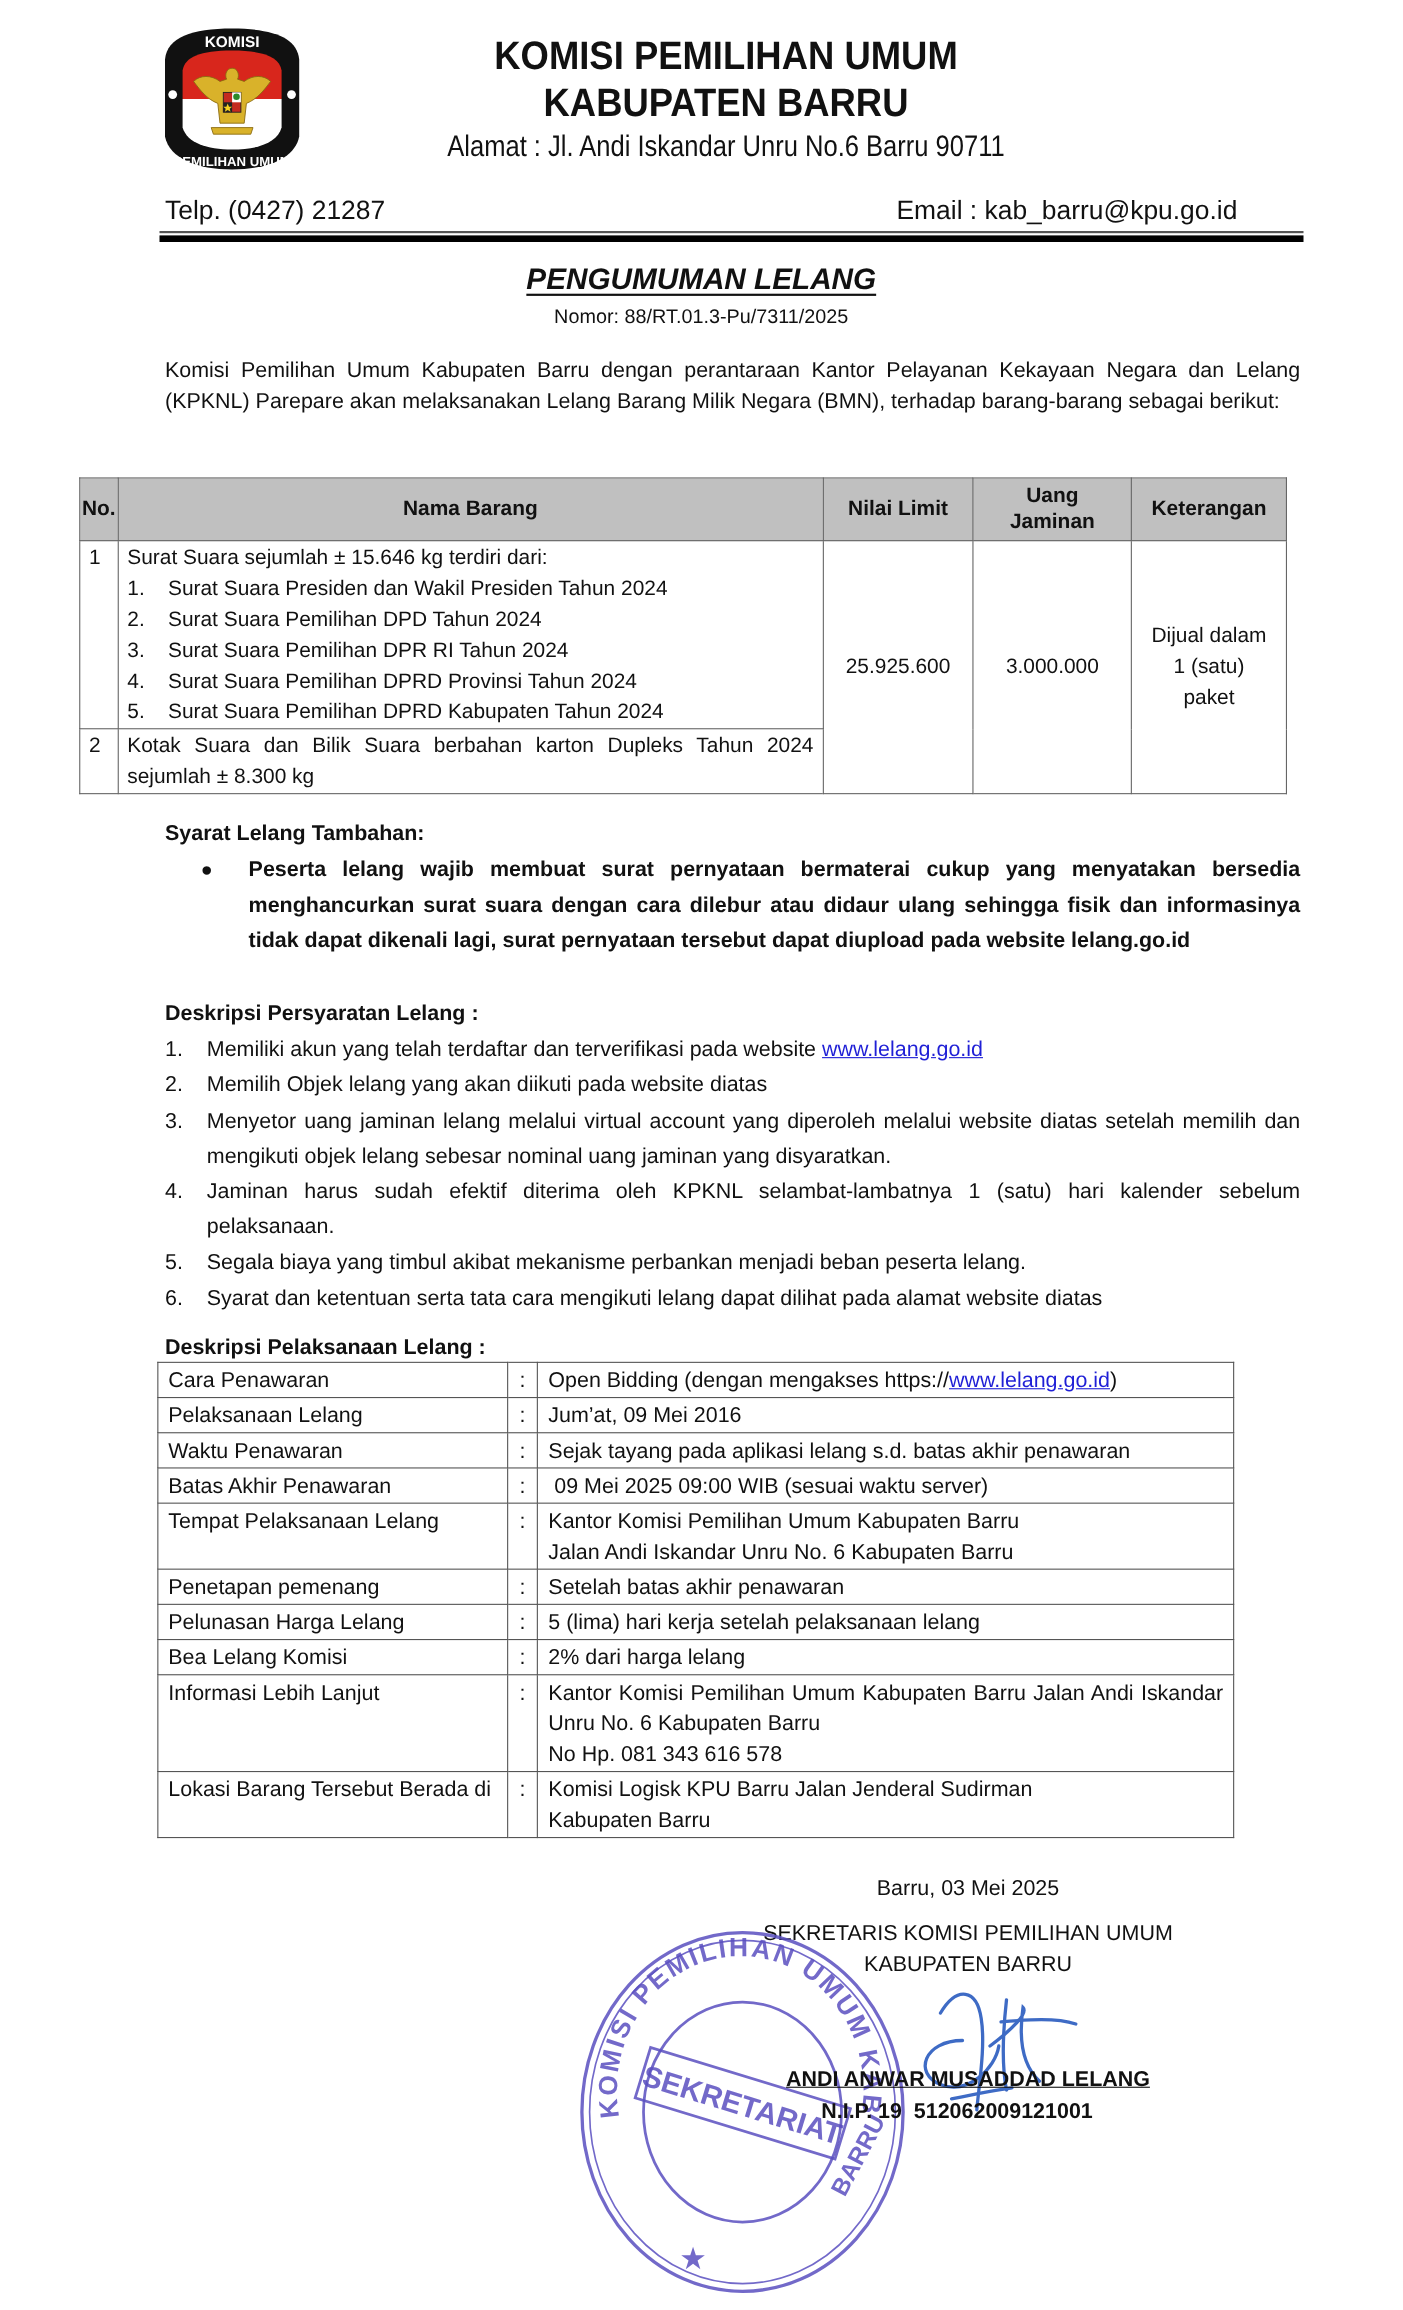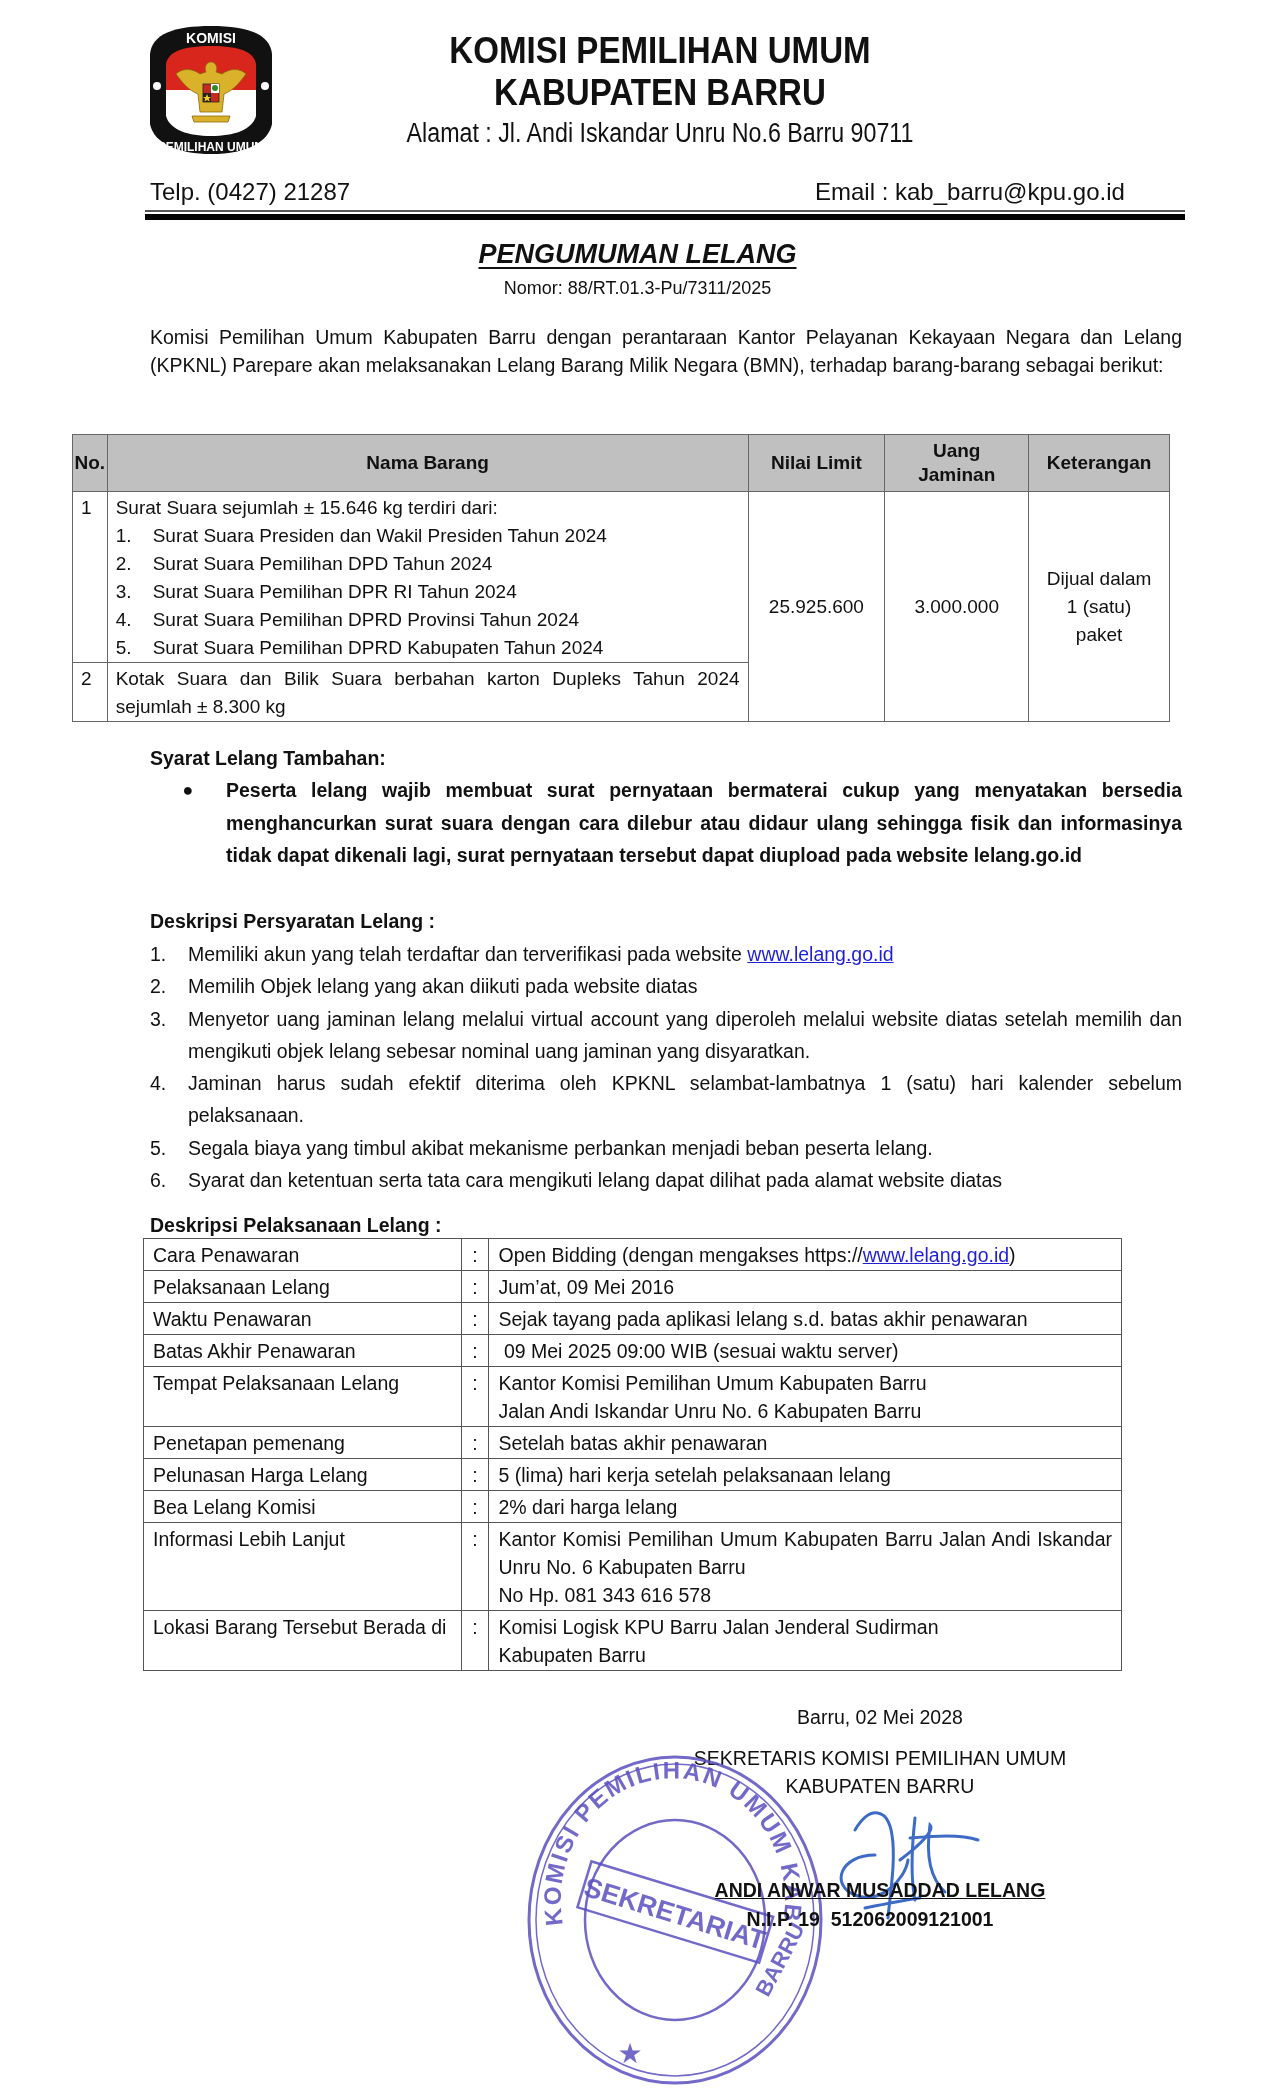--- a/index.html
+++ b/index.html
@@ -242,21 +242,21 @@
     <td class="lbl justify">Lokasi Barang Tersebut Berada di</td>
     <td class="colon">:</td>
     <td class="val">
       <div>Komisi Logisk KPU Barru Jalan Jenderal Sudirman</div>
       <div>Kabupaten Barru</div>
     </td>
   </tr>
 </tbody>
   </table>
 
-<div class="abs sig" style="left:700px; width:360px; top:1703px;">Barru, 02 Mei 2028</div>
+<div class="abs sig" style="left:700px; width:360px; top:1703px;">Barru, 03 Mei 2025</div>
 <div class="abs sig" style="left:680px; width:400px; top:1744px;">SEKRETARIS KOMISI PEMILIHAN UMUM</div>
 <div class="abs sig" style="left:680px; width:400px; top:1772px;">KABUPATEN BARRU</div>
 
 <div class="abs" id="stamp">
   <svg width="310" height="345" viewBox="0 0 310 345">
     <defs>
       <path id="stampArcTop" d="M45 185 A112 122 0 1 1 262 180"></path>
       <path id="stampArcBot" d="M70 250 A100 110 0 0 0 245 250"></path>
     </defs>
     <g fill="none" stroke="#5a4fc0" opacity="0.85">

